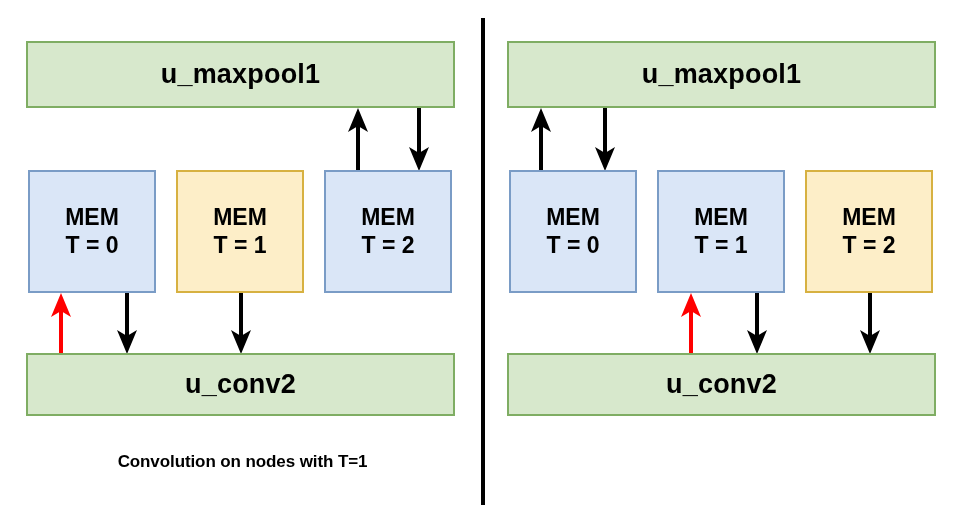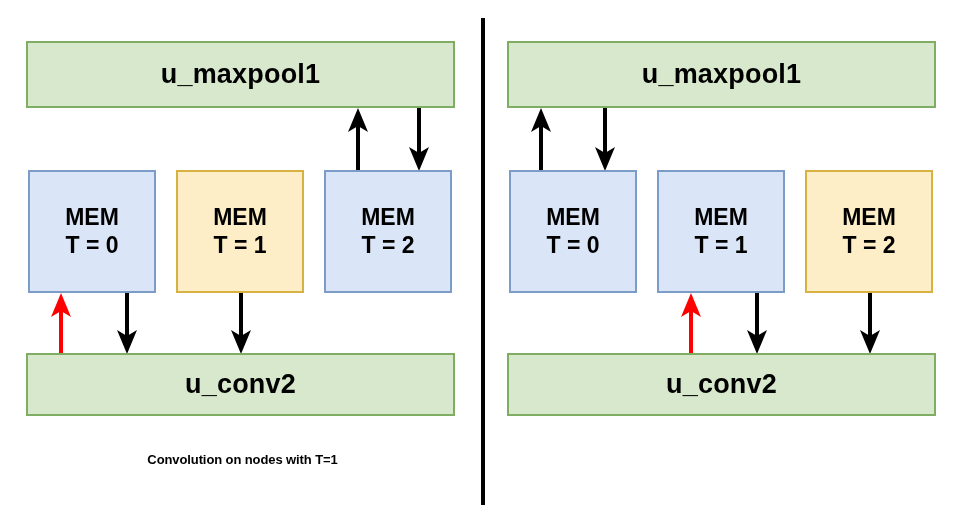--- a/index.html
+++ b/index.html
@@ -65,21 +65,21 @@
     border: 2px solid #d7b141;
     font-size: 23px;
   }
 
   .mem-line { display: block; }
 
   .caption {
     position: absolute;
     width: 100%;
     text-align: center;
-    font-size: 13px;
+    font-size: 17px;
     font-weight: bold;
     color: #000000;
     letter-spacing: -0.1px;
   }
 
   .arrow {
     position: absolute;
   }
   .arrow svg { display: block; overflow: visible; }
 </style>

